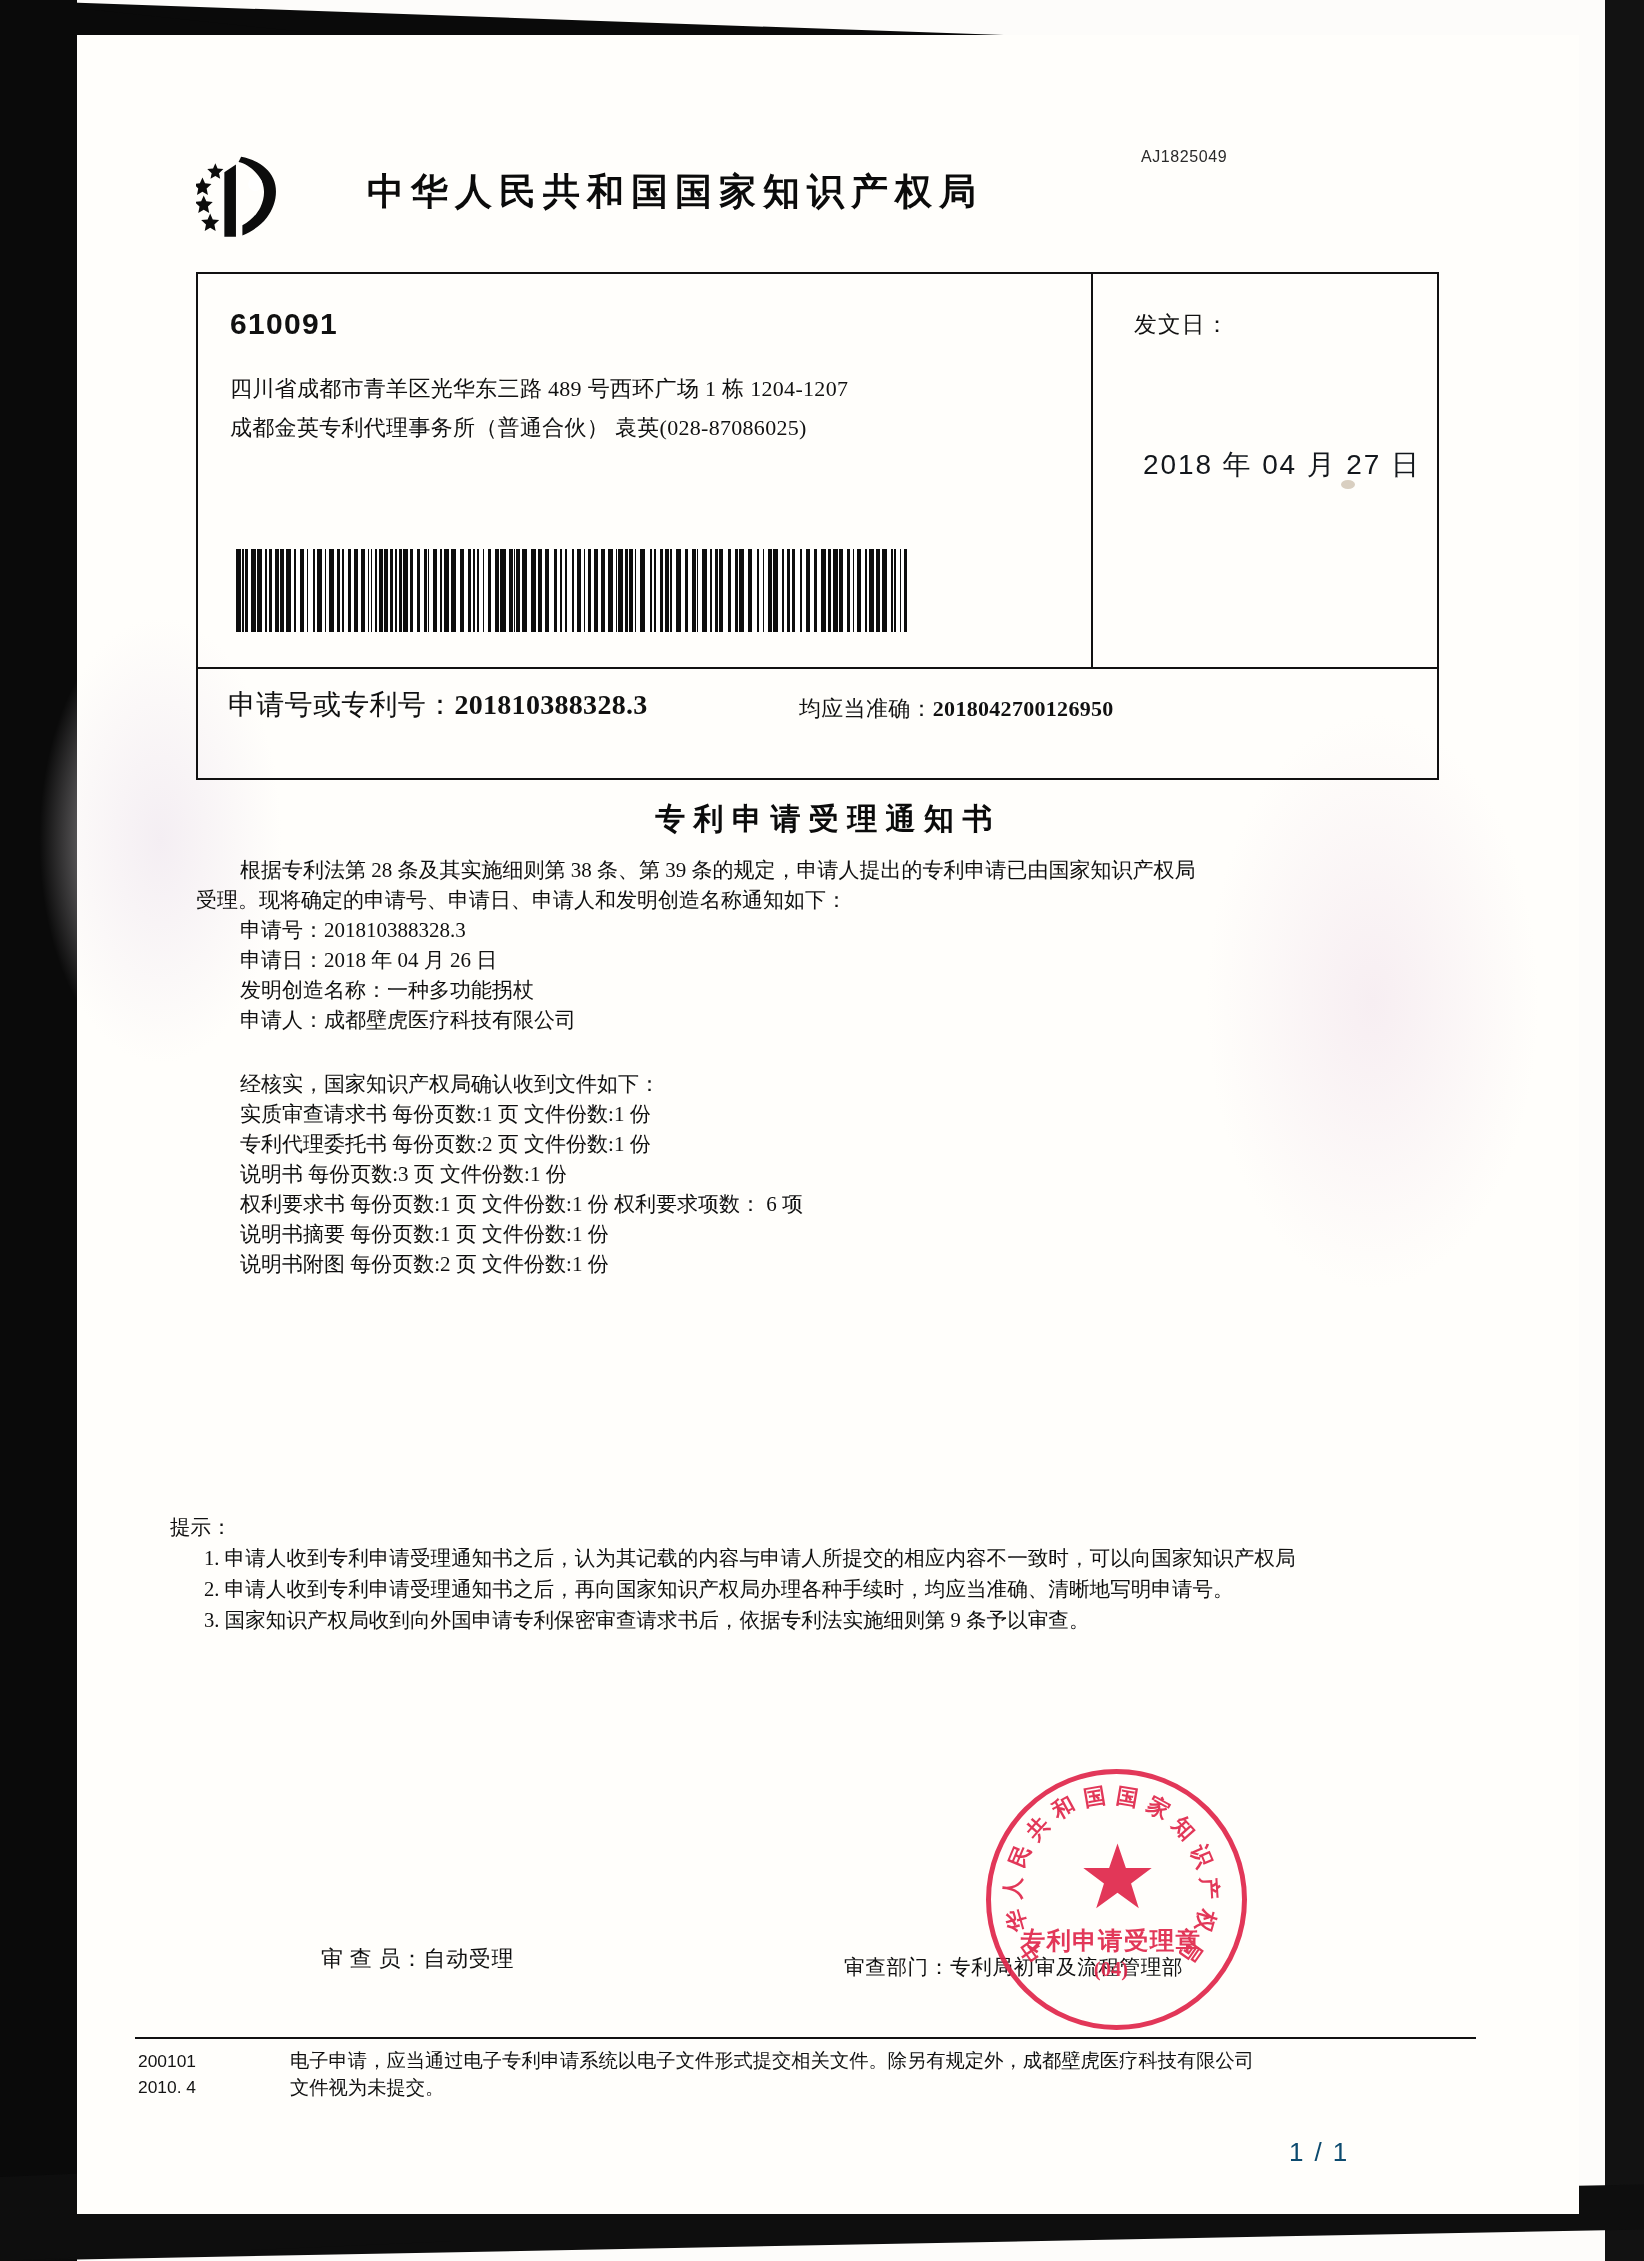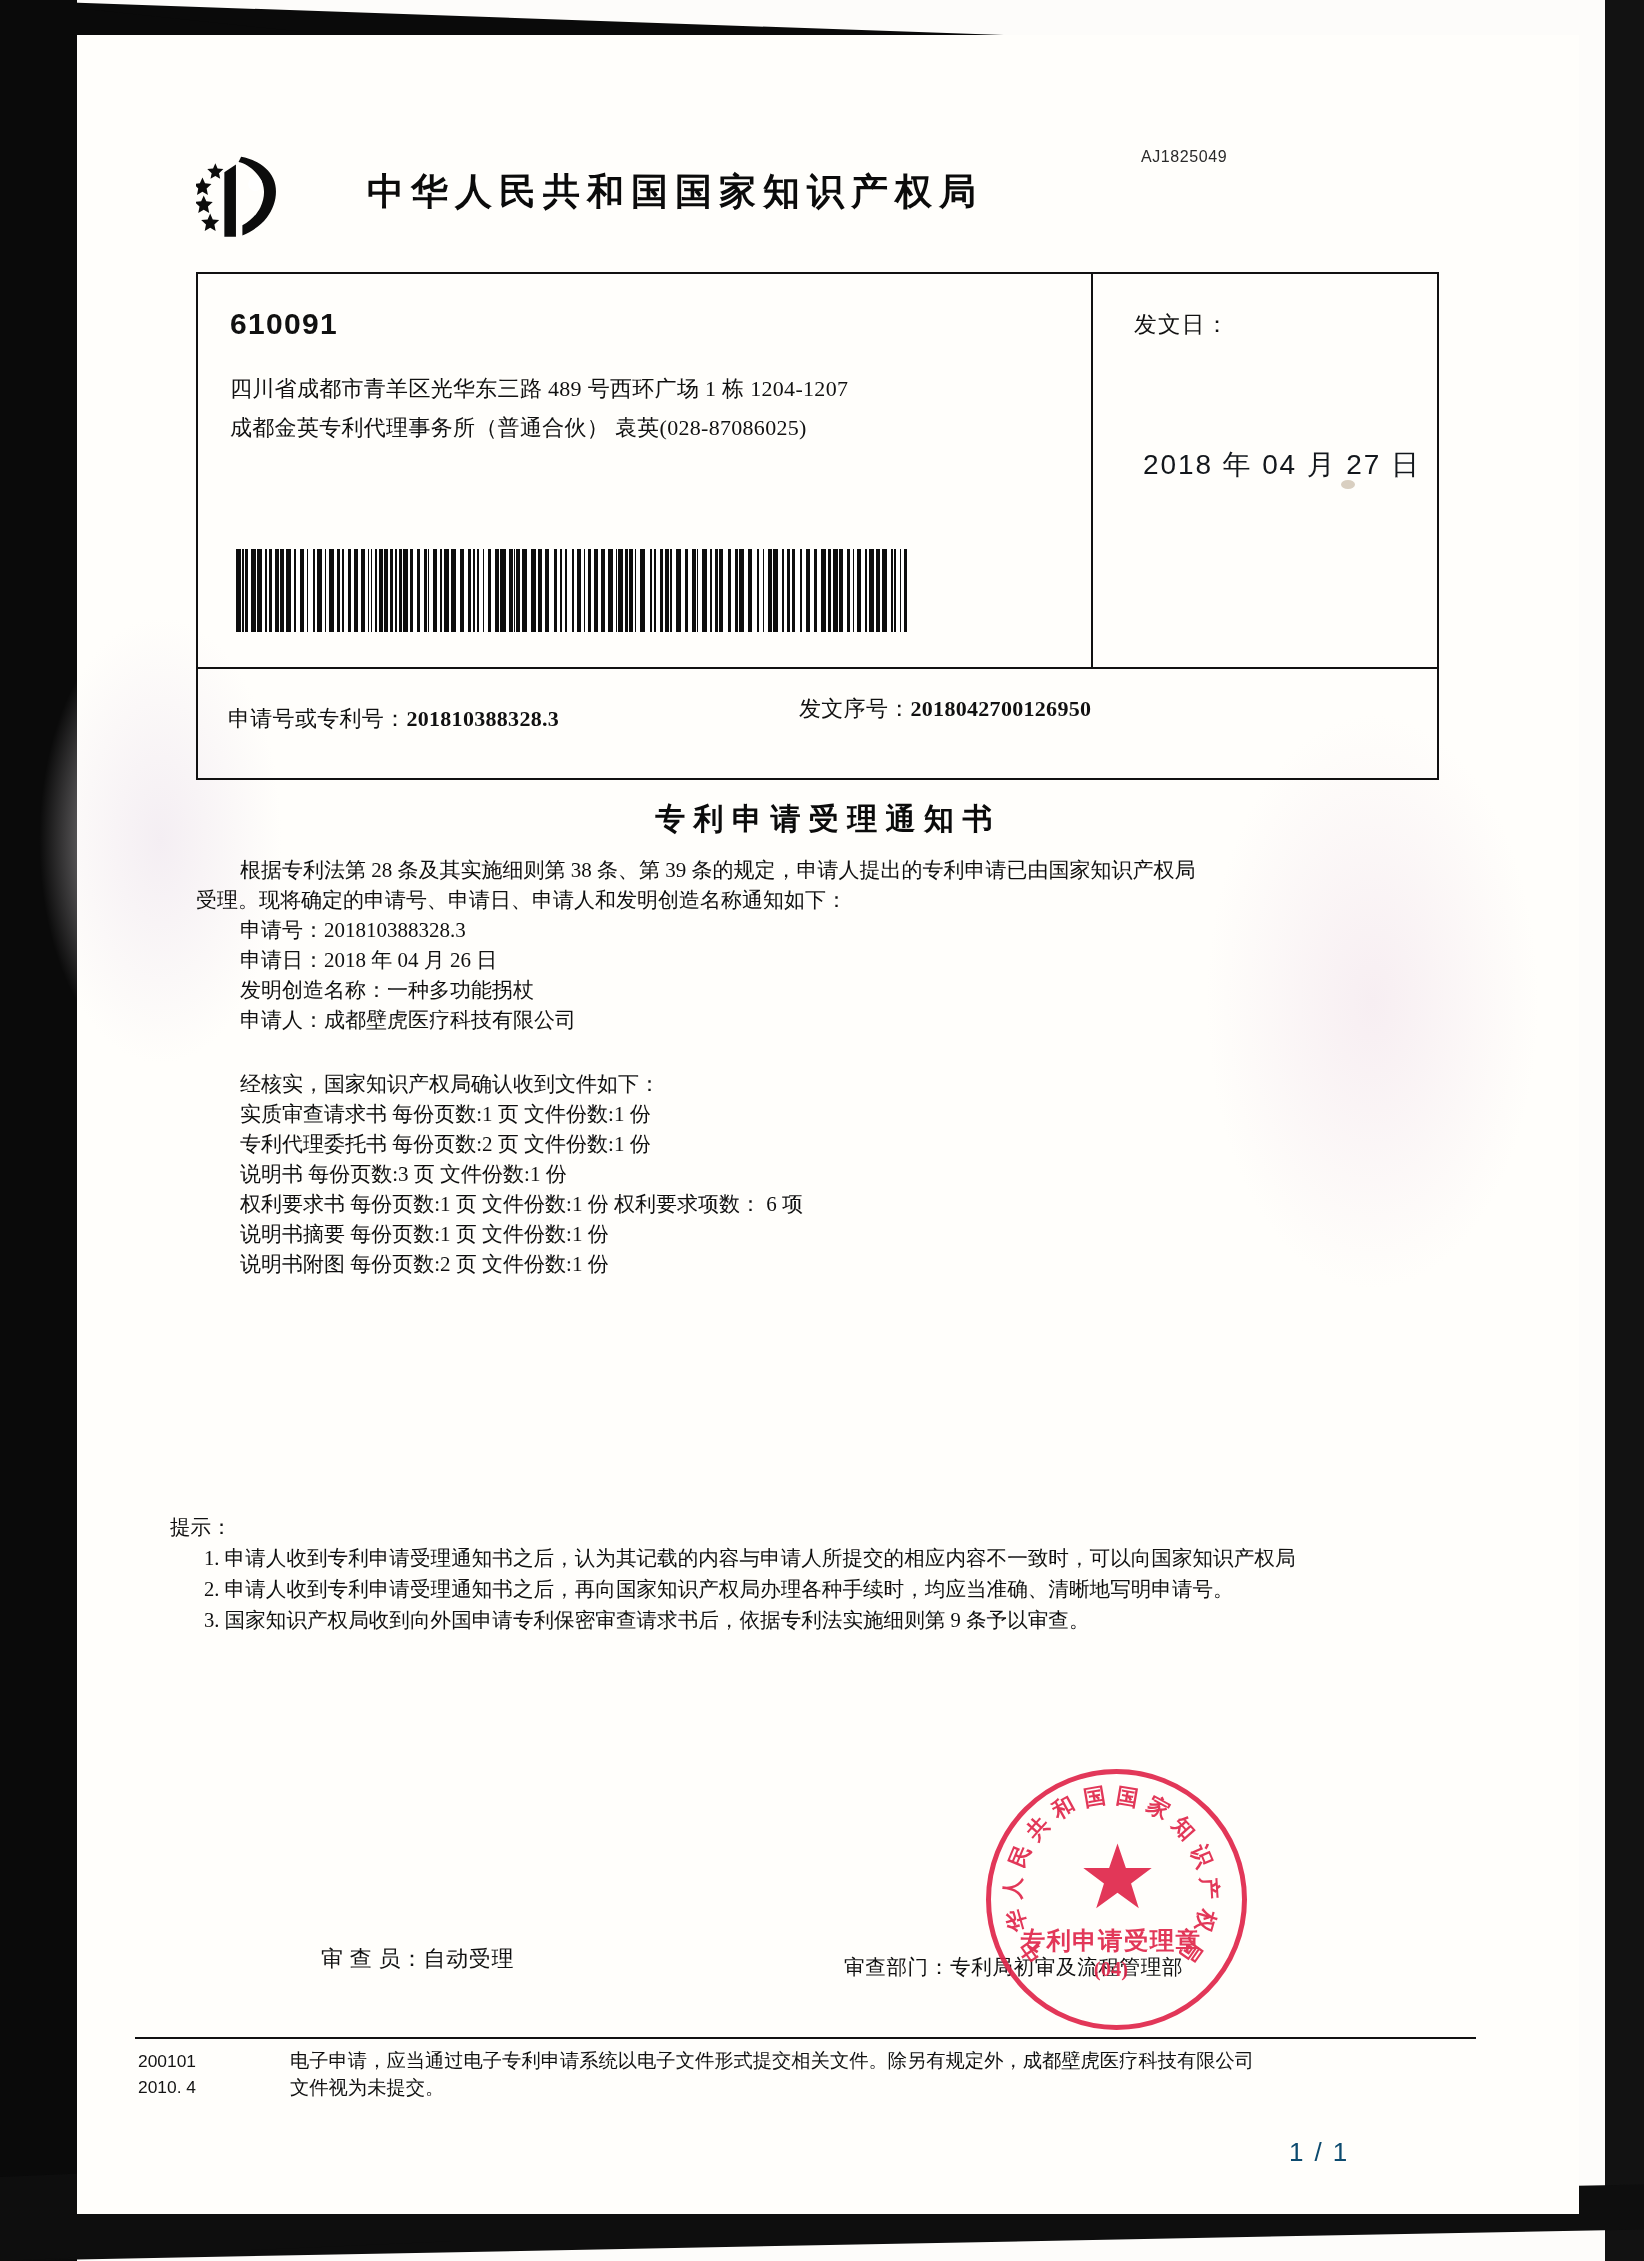--- a/index.html
+++ b/index.html
@@ -177,22 +177,22 @@
     display: inline-block;
     height: 100%;
     background: #0d0d0d;
     vertical-align: top;
   }
   #barcode1 { left: 40px; top: 277px; width: 342px; }
   #barcode2 { left: 377px; top: 277px; width: 335px; }
 
   #appno {
     position: absolute;
-    left: 32px; top: 432px;
-    font-size: 22px;
+    left: 32px; top: 414px;
+    font-size: 28px;
     letter-spacing: 0.3px;
     white-space: nowrap;
   }
   #appno b { font-weight: bold; font-family: "Liberation Serif", serif; }
   #serialno {
     position: absolute;
     left: 603px; top: 422px;
     font-size: 22px;
     letter-spacing: 0.3px;
     white-space: nowrap;
@@ -397,21 +397,21 @@
         <div id="issue-label">发文日：</div>
         <div id="issue-date">2018 年 04 月 27 日</div>
 
         <div class="barcode" id="barcode1"><i style="width:4.5px"></i><i style="width:1.9px;background:transparent"></i><i style="width:1.3px"></i><i style="width:1.3px;background:transparent"></i><i style="width:2.6px"></i><i style="width:3.2px;background:transparent"></i><i style="width:5.2px"></i><i style="width:1.3px;background:transparent"></i><i style="width:4.5px"></i><i style="width:3.2px;background:transparent"></i><i style="width:1.9px"></i><i style="width:2.6px;background:transparent"></i><i style="width:2.6px"></i><i style="width:2.6px;background:transparent"></i><i style="width:3.9px"></i><i style="width:1.3px;background:transparent"></i><i style="width:3.9px"></i><i style="width:2.6px;background:transparent"></i><i style="width:5.2px"></i><i style="width:2.6px;background:transparent"></i><i style="width:1.9px"></i><i style="width:4.5px;background:transparent"></i><i style="width:3.9px"></i><i style="width:2.6px;background:transparent"></i><i style="width:1.3px"></i><i style="width:4.5px;background:transparent"></i><i style="width:1.9px"></i><i style="width:2.6px;background:transparent"></i><i style="width:4.5px"></i><i style="width:3.2px;background:transparent"></i><i style="width:1.3px"></i><i style="width:3.2px;background:transparent"></i><i style="width:4.5px"></i><i style="width:3.2px;background:transparent"></i><i style="width:3.2px"></i><i style="width:1.9px;background:transparent"></i><i style="width:1.9px"></i><i style="width:3.9px;background:transparent"></i><i style="width:3.2px"></i><i style="width:3.2px;background:transparent"></i><i style="width:3.9px"></i><i style="width:3.2px;background:transparent"></i><i style="width:3.2px"></i><i style="width:3.2px;background:transparent"></i><i style="width:1.3px"></i><i style="width:1.9px;background:transparent"></i><i style="width:1.3px"></i><i style="width:3.2px;background:transparent"></i><i style="width:1.9px"></i><i style="width:1.3px;background:transparent"></i><i style="width:3.9px"></i><i style="width:1.3px;background:transparent"></i><i style="width:3.9px"></i><i style="width:2.6px;background:transparent"></i><i style="width:2.6px"></i><i style="width:1.9px;background:transparent"></i><i style="width:1.9px"></i><i style="width:1.9px;background:transparent"></i><i style="width:3.2px"></i><i style="width:1.3px;background:transparent"></i><i style="width:5.2px"></i><i style="width:1.3px;background:transparent"></i><i style="width:3.2px"></i><i style="width:4.5px;background:transparent"></i><i style="width:2.6px"></i><i style="width:3.9px;background:transparent"></i><i style="width:3.2px"></i><i style="width:1.3px;background:transparent"></i><i style="width:1.3px"></i><i style="width:3.9px;background:transparent"></i><i style="width:3.2px"></i><i style="width:3.9px;background:transparent"></i><i style="width:1.3px"></i><i style="width:2.6px;background:transparent"></i><i style="width:4.5px"></i><i style="width:1.9px;background:transparent"></i><i style="width:5.2px"></i><i style="width:3.9px;background:transparent"></i><i style="width:3.9px"></i><i style="width:4.5px;background:transparent"></i><i style="width:2.6px"></i><i style="width:2.6px;background:transparent"></i><i style="width:1.9px"></i><i style="width:1.9px;background:transparent"></i><i style="width:1.9px"></i><i style="width:3.9px;background:transparent"></i><i style="width:1.3px"></i><i style="width:3.9px;background:transparent"></i><i style="width:3.2px"></i><i style="width:3.2px;background:transparent"></i><i style="width:4.5px"></i><i style="width:1.3px;background:transparent"></i><i style="width:5.2px"></i><i style="width:3.9px;background:transparent"></i><i style="width:3.2px"></i><i style="width:1.3px;background:transparent"></i><i style="width:1.3px"></i><i style="width:1.3px;background:transparent"></i><i style="width:3.9px"></i><i style="width:1.9px;background:transparent"></i><i style="width:4.5px"></i><i style="width:3.9px;background:transparent"></i><i style="width:5.2px"></i><i style="width:1.9px;background:transparent"></i><i style="width:4.5px"></i><i style="width:2.6px;background:transparent"></i><i style="width:4.5px"></i><i style="width:4.5px;background:transparent"></i><i style="width:3.2px"></i><i style="width:2.6px;background:transparent"></i><i style="width:2.6px"></i><i style="width:3.2px;background:transparent"></i><i style="width:1.9px"></i><i style="width:4.5px;background:transparent"></i><i style="width:2.6px"></i></div>
         <div class="barcode" id="barcode2"><i style="width:1.3px"></i><i style="width:2.6px;background:transparent"></i><i style="width:4.5px"></i><i style="width:2.6px;background:transparent"></i><i style="width:1.3px"></i><i style="width:2.6px;background:transparent"></i><i style="width:3.2px"></i><i style="width:3.2px;background:transparent"></i><i style="width:3.9px"></i><i style="width:2.6px;background:transparent"></i><i style="width:4.5px"></i><i style="width:2.6px;background:transparent"></i><i style="width:5.2px"></i><i style="width:2.6px;background:transparent"></i><i style="width:1.3px"></i><i style="width:1.3px;background:transparent"></i><i style="width:5.2px"></i><i style="width:1.9px;background:transparent"></i><i style="width:2.6px"></i><i style="width:1.3px;background:transparent"></i><i style="width:3.9px"></i><i style="width:1.9px;background:transparent"></i><i style="width:1.3px"></i><i style="width:3.9px;background:transparent"></i><i style="width:5.2px"></i><i style="width:4.5px;background:transparent"></i><i style="width:1.9px"></i><i style="width:2.6px;background:transparent"></i><i style="width:1.3px"></i><i style="width:4.5px;background:transparent"></i><i style="width:3.2px"></i><i style="width:1.3px;background:transparent"></i><i style="width:4.5px"></i><i style="width:1.3px;background:transparent"></i><i style="width:1.3px"></i><i style="width:4.5px;background:transparent"></i><i style="width:5.2px"></i><i style="width:3.2px;background:transparent"></i><i style="width:3.9px"></i><i style="width:3.9px;background:transparent"></i><i style="width:3.2px"></i><i style="width:1.3px;background:transparent"></i><i style="width:1.3px"></i><i style="width:3.9px;background:transparent"></i><i style="width:4.5px"></i><i style="width:3.9px;background:transparent"></i><i style="width:1.9px"></i><i style="width:2.6px;background:transparent"></i><i style="width:3.2px"></i><i style="width:1.3px;background:transparent"></i><i style="width:3.9px"></i><i style="width:4.5px;background:transparent"></i><i style="width:3.2px"></i><i style="width:3.9px;background:transparent"></i><i style="width:3.2px"></i><i style="width:1.3px;background:transparent"></i><i style="width:4.5px"></i><i style="width:3.9px;background:transparent"></i><i style="width:4.5px"></i><i style="width:4.5px;background:transparent"></i><i style="width:2.6px"></i><i style="width:3.2px;background:transparent"></i><i style="width:1.3px"></i><i style="width:3.9px;background:transparent"></i><i style="width:4.5px"></i><i style="width:1.3px;background:transparent"></i><i style="width:4.5px"></i><i style="width:4.5px;background:transparent"></i><i style="width:1.3px"></i><i style="width:3.2px;background:transparent"></i><i style="width:3.2px"></i><i style="width:1.9px;background:transparent"></i><i style="width:3.2px"></i><i style="width:4.5px;background:transparent"></i><i style="width:1.9px"></i><i style="width:3.9px;background:transparent"></i><i style="width:4.5px"></i><i style="width:3.9px;background:transparent"></i><i style="width:3.2px"></i><i style="width:3.9px;background:transparent"></i><i style="width:5.2px"></i><i style="width:1.9px;background:transparent"></i><i style="width:3.2px"></i><i style="width:1.3px;background:transparent"></i><i style="width:5.2px"></i><i style="width:1.3px;background:transparent"></i><i style="width:3.9px"></i><i style="width:3.9px;background:transparent"></i><i style="width:3.2px"></i><i style="width:2.6px;background:transparent"></i><i style="width:1.9px"></i><i style="width:2.6px;background:transparent"></i><i style="width:3.9px"></i><i style="width:3.9px;background:transparent"></i><i style="width:2.6px"></i><i style="width:1.9px;background:transparent"></i><i style="width:4.5px"></i><i style="width:2.6px;background:transparent"></i><i style="width:3.2px"></i><i style="width:2.6px;background:transparent"></i><i style="width:5.2px"></i><i style="width:3.9px;background:transparent"></i><i style="width:1.3px"></i><i style="width:1.3px;background:transparent"></i><i style="width:2.6px"></i><i style="width:3.2px;background:transparent"></i><i style="width:1.3px"></i><i style="width:2.6px;background:transparent"></i><i style="width:3.2px"></i><i style="width:1.3px;background:transparent"></i></div>
 
         <div id="appno">
           <span>申请号或专利号：</span><b>201810388328.3</b>
         </div>
         <div id="serialno">
-          <span>发文序号：</span><b>2018042700126950</b>
+          <span>均应当准确：</span><b>2018042700126950</b>
         </div>
       </div>
 
       <div id="main-title">专利申请受理通知书</div>
 
       <div id="body">
         <span class="ln-ind">根据专利法第 28 条及其实施细则第 38 条、第 39 条的规定，申请人提出的专利申请已由国家知识产权局</span>
         <span class="ln">受理。现将确定的申请号、申请日、申请人和发明创造名称通知如下：</span>
         <span class="ln-ind">申请号：201810388328.3</span>
         <span class="ln-ind">申请日：2018 年 04 月 26 日</span>

